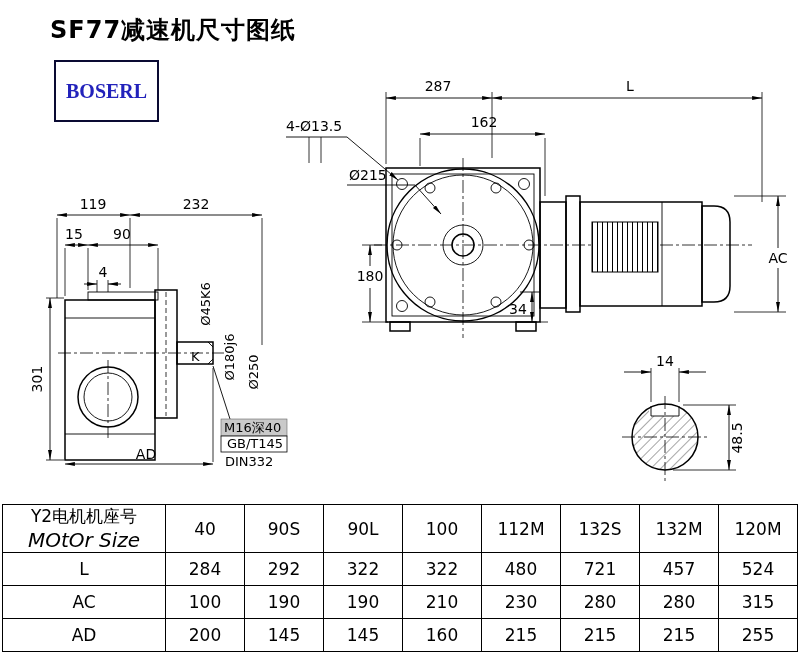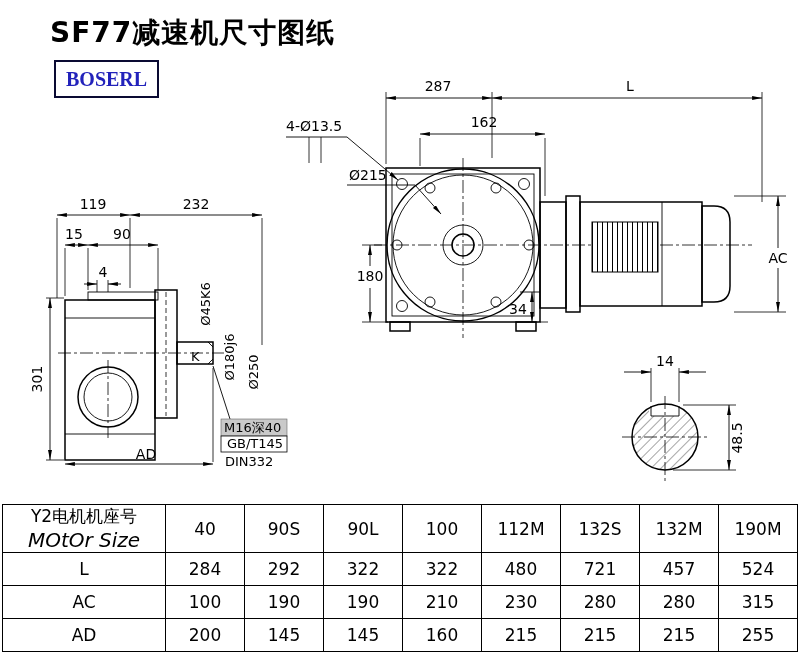--- a/index.html
+++ b/index.html
@@ -1,22 +1,22 @@
 <!DOCTYPE html>
 <html><head>
 <meta charset="utf-8">
 <style>
   * { margin:0; padding:0; box-sizing:border-box; }
   html,body { background:#ffffff; }
   body { width:800px; height:654px; font-family:"Liberation Sans", sans-serif; position:relative; overflow:hidden; }
   .page { position:relative; width:800px; height:654px; background:#fff; }
 
-  .title { position:absolute; left:50px; top:14px; font-size:28px; font-weight:bold; color:#000;
+  .title { position:absolute; left:50px; top:14px; font-size:24px; font-weight:bold; color:#000;
            font-family:"DejaVu Sans", sans-serif; letter-spacing:1px; }
-  .brand-box { position:absolute; left:54px; top:60px; border:2px solid #0a0a33; padding:4px 10px;
+  .brand-box { position:absolute; left:54px; top:60px; border:2px solid #0a0a33; padding:16px 10px;
                font-size:20px; font-weight:bold; color:#2222bb; font-family:"Liberation Serif", serif;
                background:#fff; line-height:26px; }
 
   svg.drawing { position:absolute; left:0; top:0; }
   .out  { fill:none; stroke:#000; stroke-width:1.5; }
   .thin { fill:none; stroke:#000; stroke-width:0.9; }
   .ext  { stroke:#000; stroke-width:0.8; }
   .dim  { stroke:#000; stroke-width:0.9; fill:none; }
   .cl   { stroke:#000; stroke-width:0.8; stroke-dasharray:13 3 3 3; fill:none; }
   .dash { stroke:#000; stroke-width:0.8; stroke-dasharray:5 3; fill:none; }
@@ -252,21 +252,21 @@
           <div class="hdr-cn">Y2电机机座号</div>
           <div class="hdr-en">MOtOr Size</div>
         </th>
         <th>40</th>
         <th>90S</th>
         <th>90L</th>
         <th>100</th>
         <th>112M</th>
         <th>132S</th>
         <th>132M</th>
-        <th>190M</th>
+        <th>120M</th>
       </tr>
       <tr class="row">
         <th>L</th>
         <td>284</td>
         <td>292</td>
         <td>322</td>
         <td>322</td>
         <td>480</td>
         <td>721</td>
         <td>457</td>

